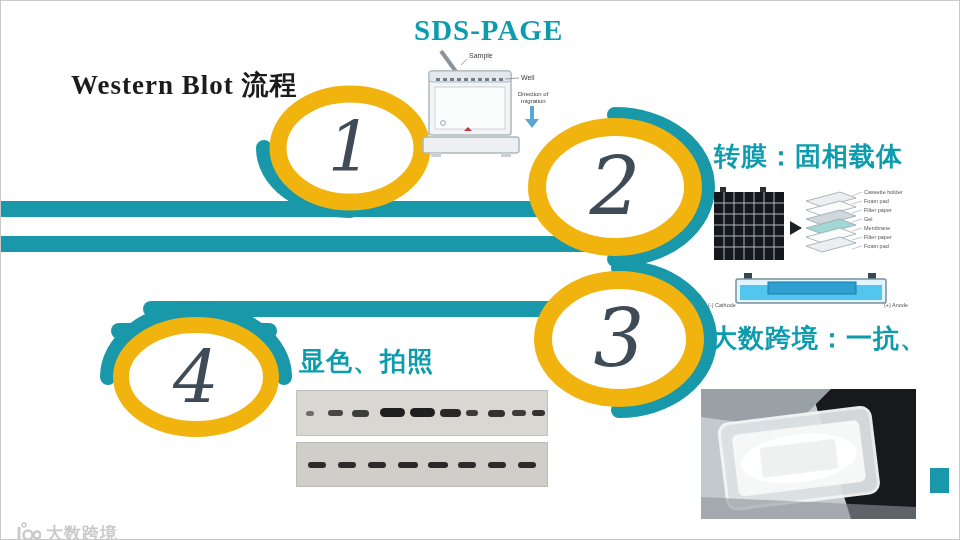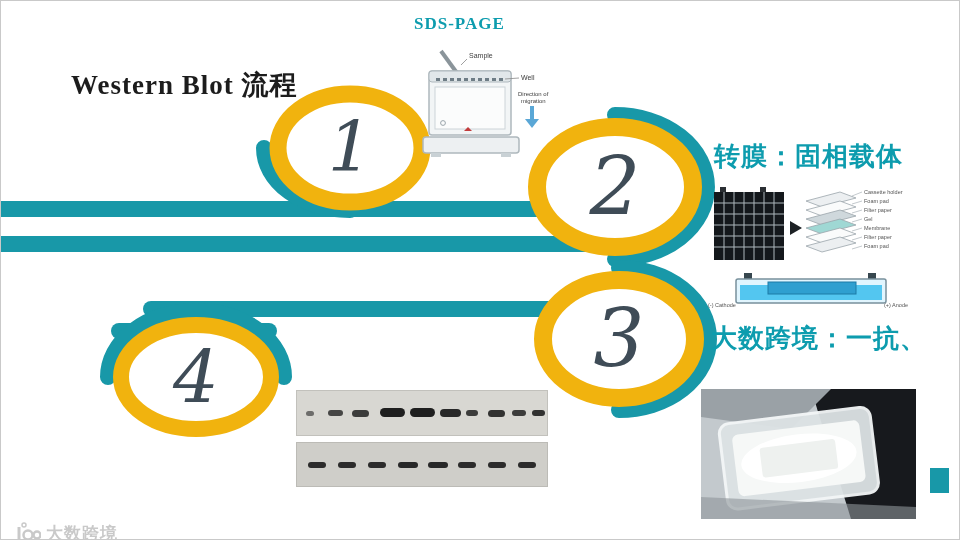--- a/index.html
+++ b/index.html
@@ -11,21 +11,21 @@
   .step-number{position:absolute;z-index:3;transform:translate(-50%,-52%);
         font-family:"DejaVu Serif","Liberation Serif",serif;font-style:italic;
         color:#3f4c57;line-height:1;}
   #num-1{left:349px;top:147px;font-size:70px;}
   #num-2{left:614px;top:188px;font-size:80px;}
   #num-3{left:618px;top:340px;font-size:80px;}
   #num-4{left:195px;top:378px;font-size:72px;}
   #title{left:70px;top:24px;z-index:3;font-family:"Liberation Serif","DejaVu Serif",serif;
         font-size:27px;font-weight:700;color:#1c1c1c;letter-spacing:1px;margin-top:42px;}
   #sds-label{left:413px;top:13px;z-index:3;font-family:"Liberation Serif","DejaVu Serif",serif;
-        font-size:17px;font-weight:700;color:#0d9cae;letter-spacing:1px;}
+        font-size:29px;font-weight:700;color:#0d9cae;letter-spacing:1px;}
   .teal-label{z-index:3;font-size:26px;font-weight:700;color:#0d9cae;letter-spacing:1px;}
   #label-transfer{left:713px;top:138px;}
   #label-antibody{left:710px;top:320px;}
   #label-detect{left:298px;top:343px;}
   #watermark{left:14px;top:501px;z-index:3;display:flex;align-items:center;gap:5px;opacity:.6;margin-top:19px;}
   #watermark .wm-text{font-size:17px;font-weight:700;color:#a6a6a6;letter-spacing:1px;}
   #accent-square{left:929px;top:467px;width:19px;height:25px;background:#1898a8;z-index:3;}
   svg text{font-family:"Liberation Sans",sans-serif;}
 </style>
 </head>
@@ -55,20 +55,21 @@
 
   <div class="step-number" id="num-1">1</div>
   <div class="step-number" id="num-2">2</div>
   <div class="step-number" id="num-3">3</div>
   <div class="step-number" id="num-4">4</div>
 
   <div class="abs" id="title">Western Blot 流程</div>
   <div class="abs" id="sds-label">SDS-PAGE</div>
   <div class="abs teal-label" id="label-transfer">转膜：固相载体</div>
   <div class="abs teal-label" id="label-antibody">大数跨境：一抗、</div>
+  <div class="abs teal-label" id="label-detect">显色、拍照</div>
 
   <div class="illus" style="left:420px;top:48px;width:140px;height:112px;">
     <svg width="140" height="112" viewBox="0 0 140 112">
 
       <g>
         <line x1="20" y1="2" x2="36" y2="24" stroke="#8a949a" stroke-width="4"></line>
         <line x1="34" y1="22" x2="40" y2="30" stroke="#5b6historic3" stroke-width="2"></line>
         <polygon points="36,24 41,31 38,32" fill="#6b757c"></polygon>
       </g>
       <text x="48" y="9" font-size="7" fill="#3c3c3c">Sample</text>

